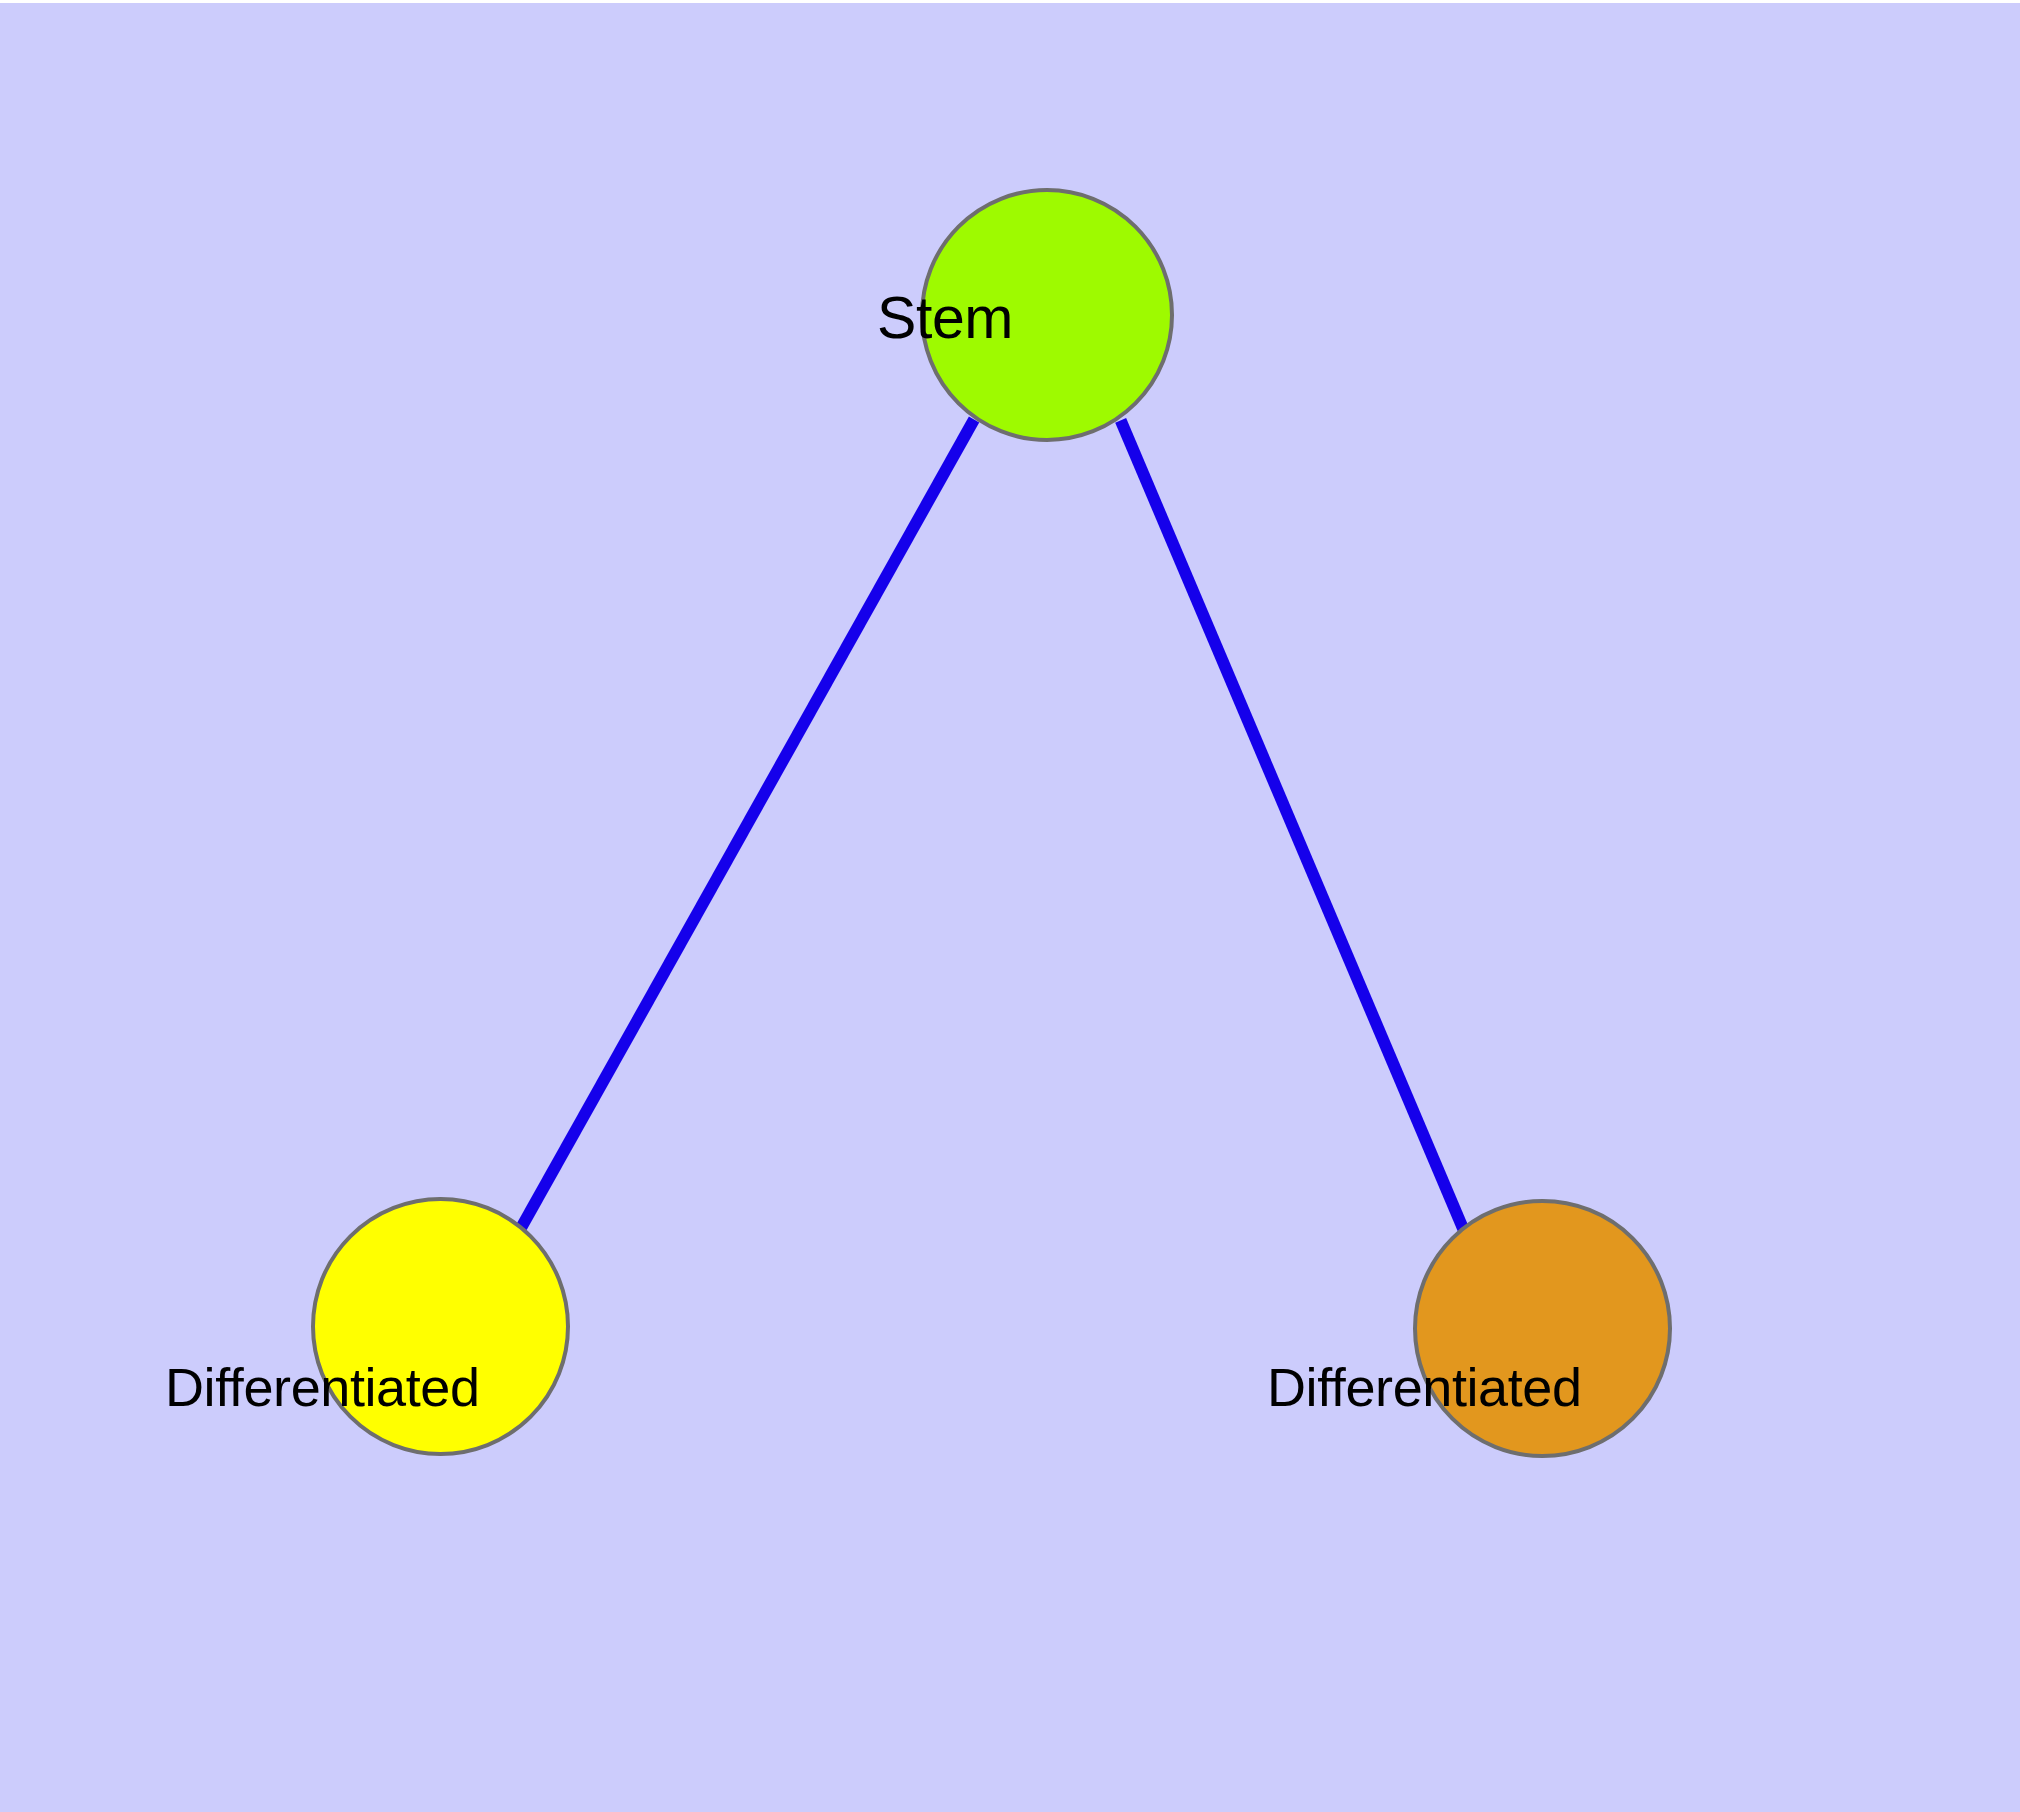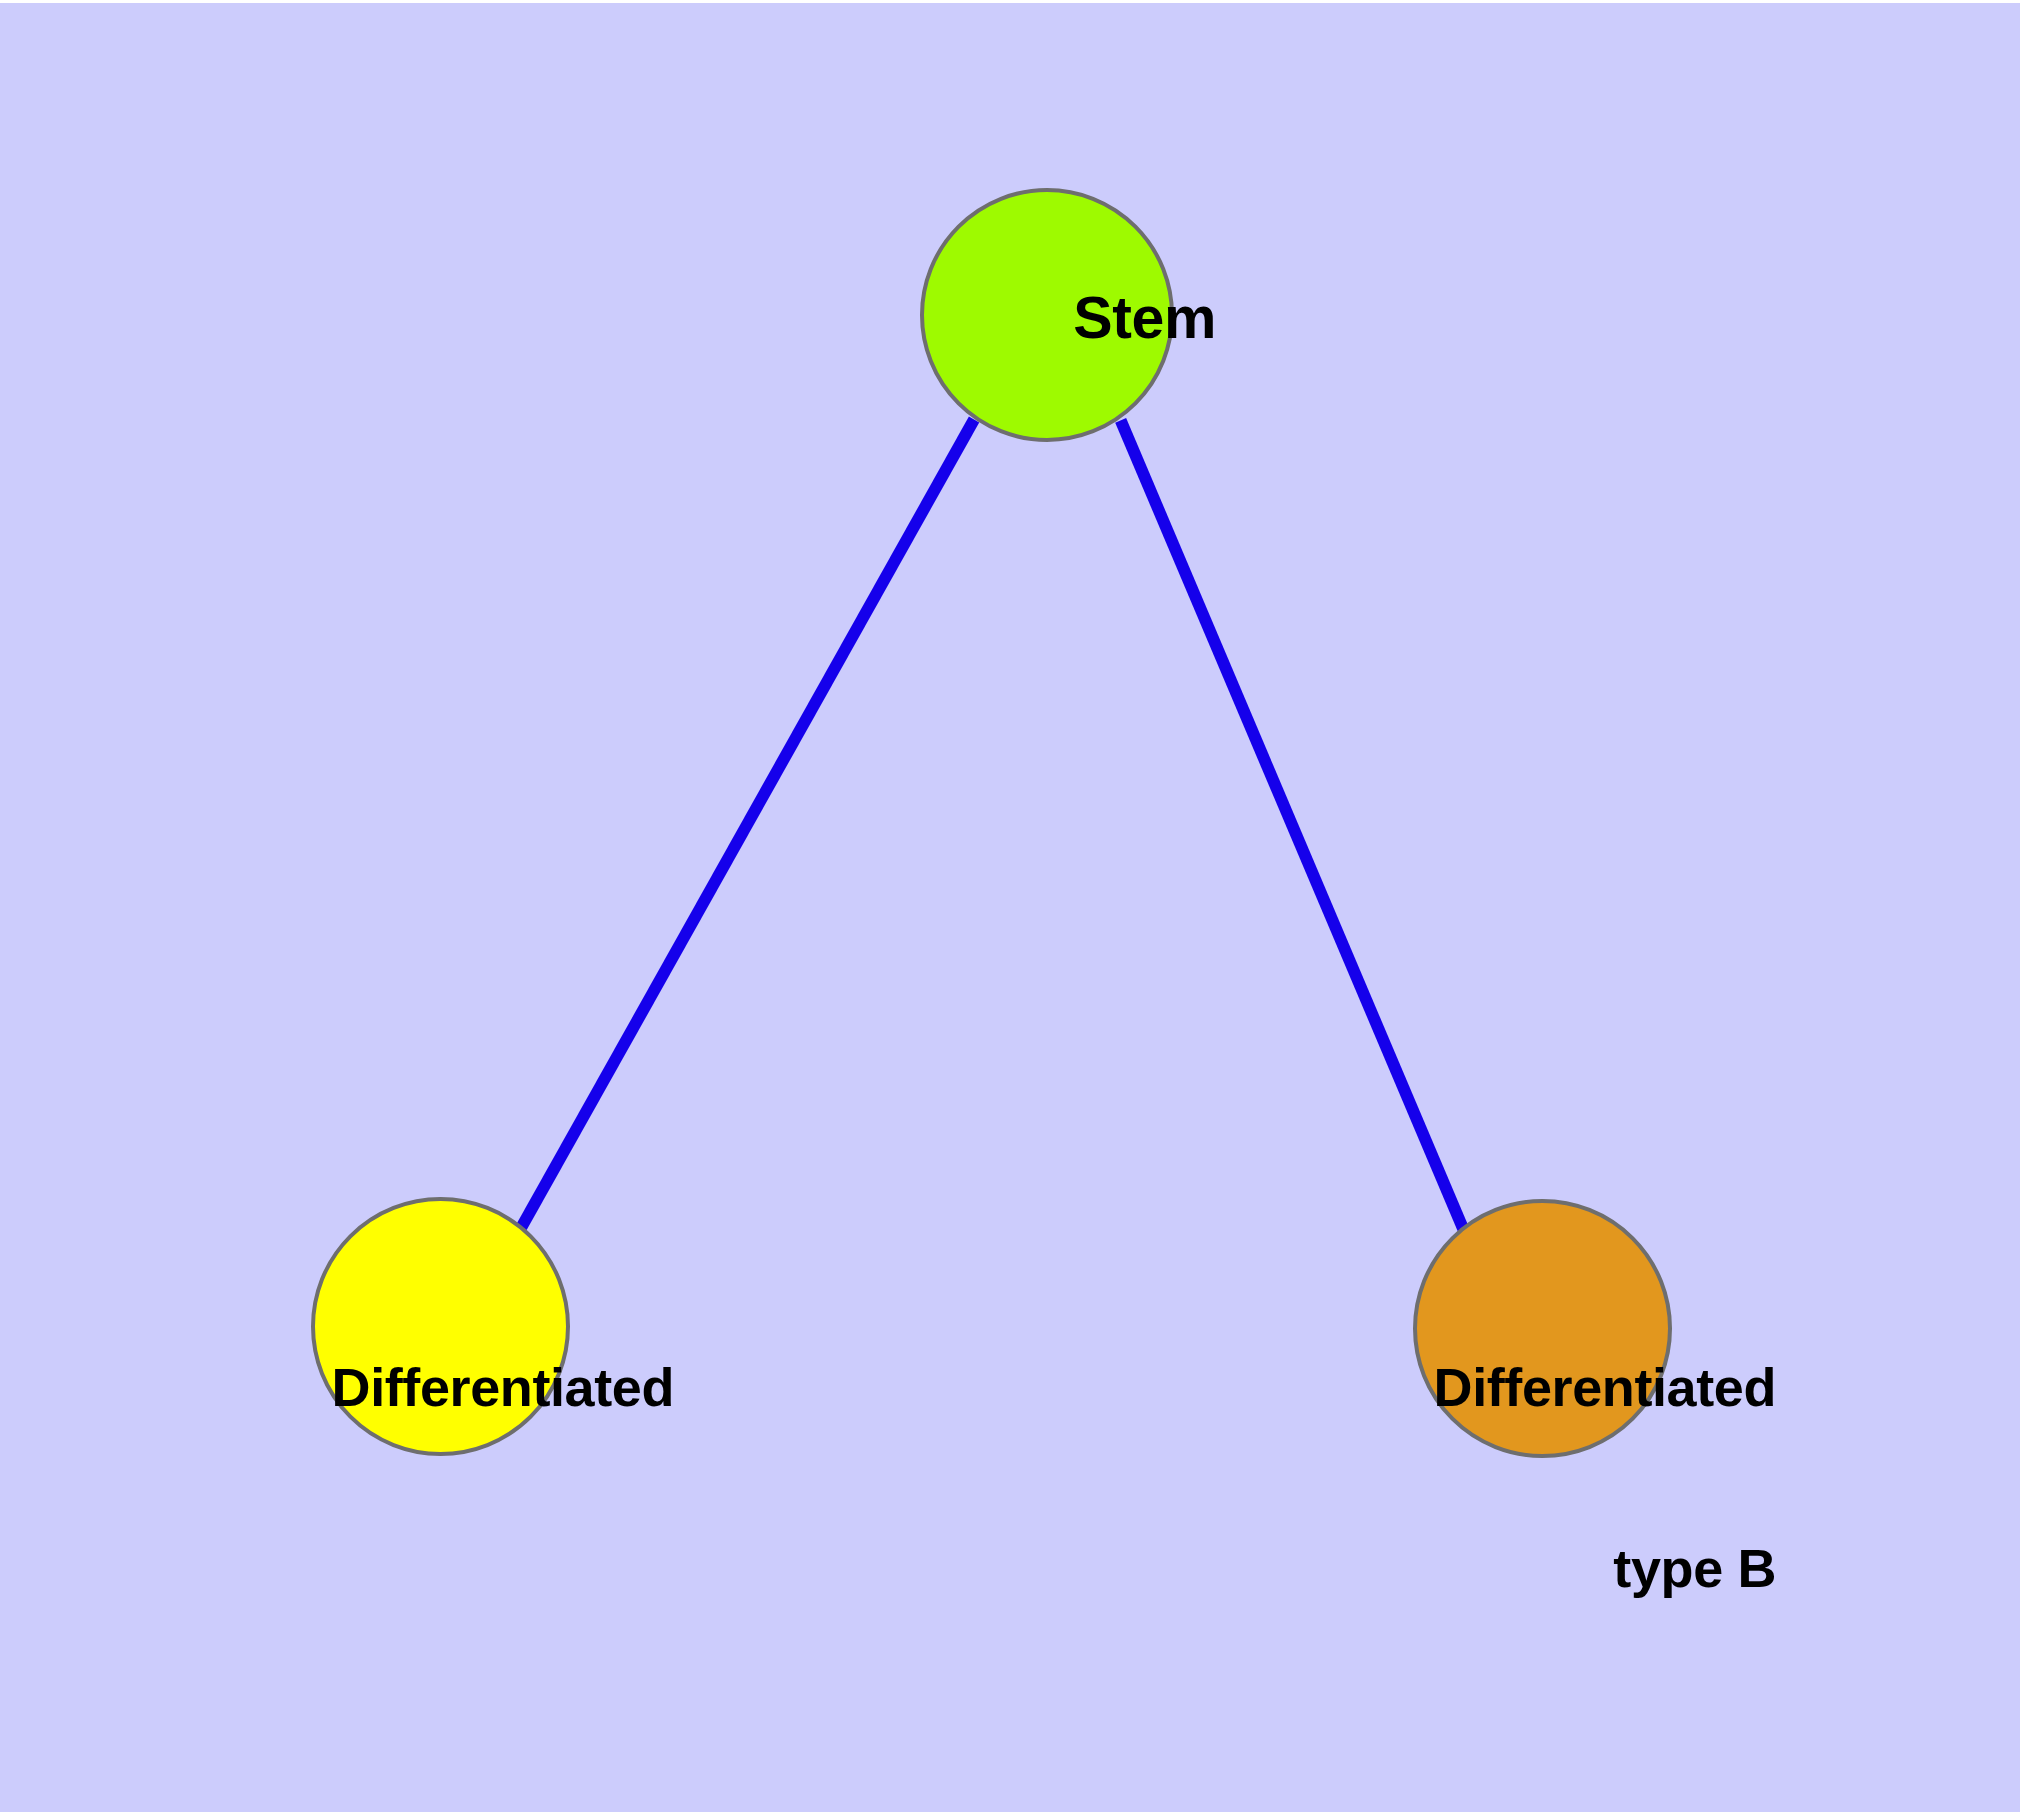--- a/index.html
+++ b/index.html
@@ -40,22 +40,22 @@
   .node {
     position: absolute;
     border-radius: 50%;
     box-sizing: border-box;
     z-index: 2;
   }
   .node-label {
     position: absolute;
     z-index: 3;
     color: #000000;
-    font-weight: bold;
-    text-align: right;
+    font-weight: normal;
+    text-align: left;
     line-height: 1.12;
     white-space: pre;
     letter-spacing: -0.4px;
   }
   #node-stem {
     left: 920px;
     top: 188px;
     width: 254px;
     height: 254px;
     background: #9efa00;
@@ -111,18 +111,17 @@
   <div class="node" id="node-diff-b"></div>
 
   <div class="node-label" id="label-stem">Stem</div>
 
   <div class="node-label" id="label-diff-a">
     <div>Differentiated</div>
   </div>
 
   <div class="node-label" id="label-diff-b">
     <div>Differentiated</div>
-    <div>type B</div>
   </div>
 
   <div id="top-white-strip"></div>
 </div>
 
 
 </body></html>

